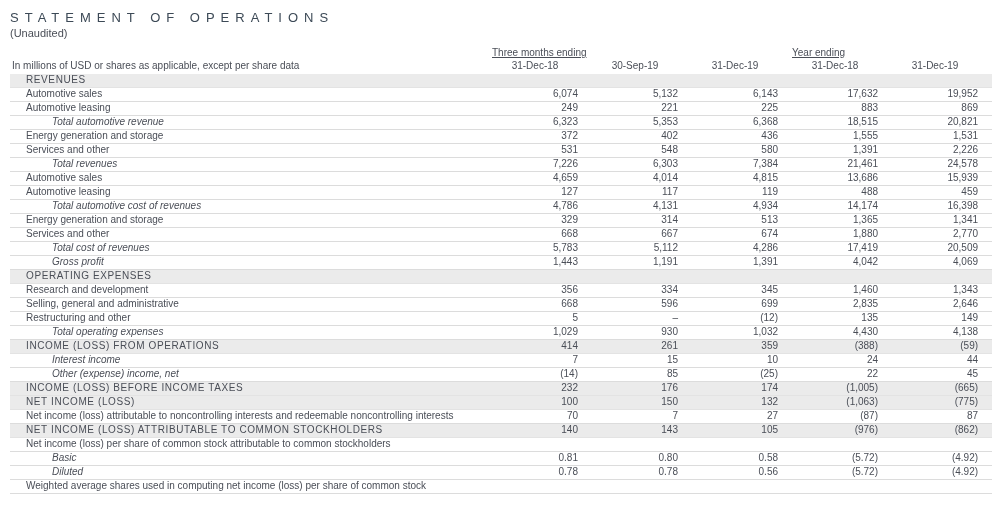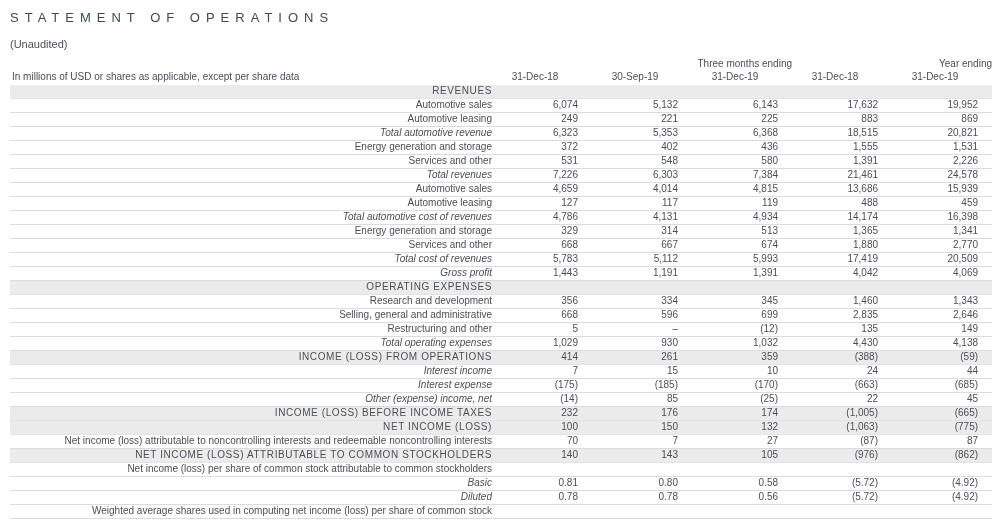--- a/index.html
+++ b/index.html
@@ -13,63 +13,64 @@
   .page { padding: 10px 8px 0 10px; }
   .title {
     font-size: 13px;
     letter-spacing: 6px;
     font-weight: normal;
     color: #3c4956;
   }
   .subtitle {
     font-size: 11px;
     color: #4a4e57;
-    margin-top: 13px;
+    margin-top: 2px;
   }
   table.fin {
     width: 982px;
     border-collapse: collapse;
     table-layout: fixed;
     margin-top: 8px;
     font-size: 10px;
   }
   table.fin col.label-col { width: 482px; }
   table.fin col.num-col { width: 100px; }
   th, td {
     font-weight: normal;
     vertical-align: bottom;
     white-space: nowrap;
     overflow: hidden;
   }
   thead .group-row th {
-    text-align: right;
+    text-align: left;
     padding-bottom: 2px;
     font-size: 10px;
     color: #4a4e57;
+    text-decoration: underline;
   }
   thead .date-row th {
     text-align: center;
     padding: 0 14px 3px 0;
     font-size: 10px;
     color: #4a4e57;
   }
   thead .date-row th.units {
     text-align: left;
     padding: 0 0 3px 2px;
   }
   tbody td {
     height: 13px;
     line-height: 12px;
     border-bottom: 1px solid #dcdcdc;
     padding: 0 14px 1px 0;
     text-align: right;
     color: #4a4e57;
   }
   tbody td.lbl {
-    text-align: right;
+    text-align: left;
     padding: 0 0 1px 16px;
   }
   tr.section td {
     background: #ebebeb;
     border-bottom: 1px solid #e3e3e3;
   }
   tr.section td.lbl { letter-spacing: 0.6px; }
   tr.indent td.lbl { padding-left: 42px; font-style: italic; }
 </style>
 </head>
@@ -197,21 +198,21 @@
           <td>668</td>
           <td>667</td>
           <td>674</td>
           <td>1,880</td>
           <td>2,770</td>
         </tr>
         <tr class="indent">
           <td class="lbl">Total cost of revenues</td>
           <td>5,783</td>
           <td>5,112</td>
-          <td>5,993</td>
+          <td>4,286</td>
           <td>17,419</td>
           <td>20,509</td>
         </tr>
         <tr class="indent">
           <td class="lbl">Gross profit</td>
           <td>1,443</td>
           <td>1,191</td>
           <td>1,391</td>
           <td>4,042</td>
           <td>4,069</td>
@@ -266,28 +267,20 @@
         </tr>
         <tr class="indent">
           <td class="lbl">Interest income</td>
           <td>7</td>
           <td>15</td>
           <td>10</td>
           <td>24</td>
           <td>44</td>
         </tr>
         <tr class="indent">
-          <td class="lbl">Interest expense</td>
-          <td>(175)</td>
-          <td>(185)</td>
-          <td>(170)</td>
-          <td>(663)</td>
-          <td>(685)</td>
-        </tr>
-        <tr class="indent">
           <td class="lbl">Other (expense) income, net</td>
           <td>(14)</td>
           <td>85</td>
           <td>(25)</td>
           <td>22</td>
           <td>45</td>
         </tr>
         <tr class="section">
           <td class="lbl">INCOME (LOSS) BEFORE INCOME TAXES</td>
           <td>232</td>

